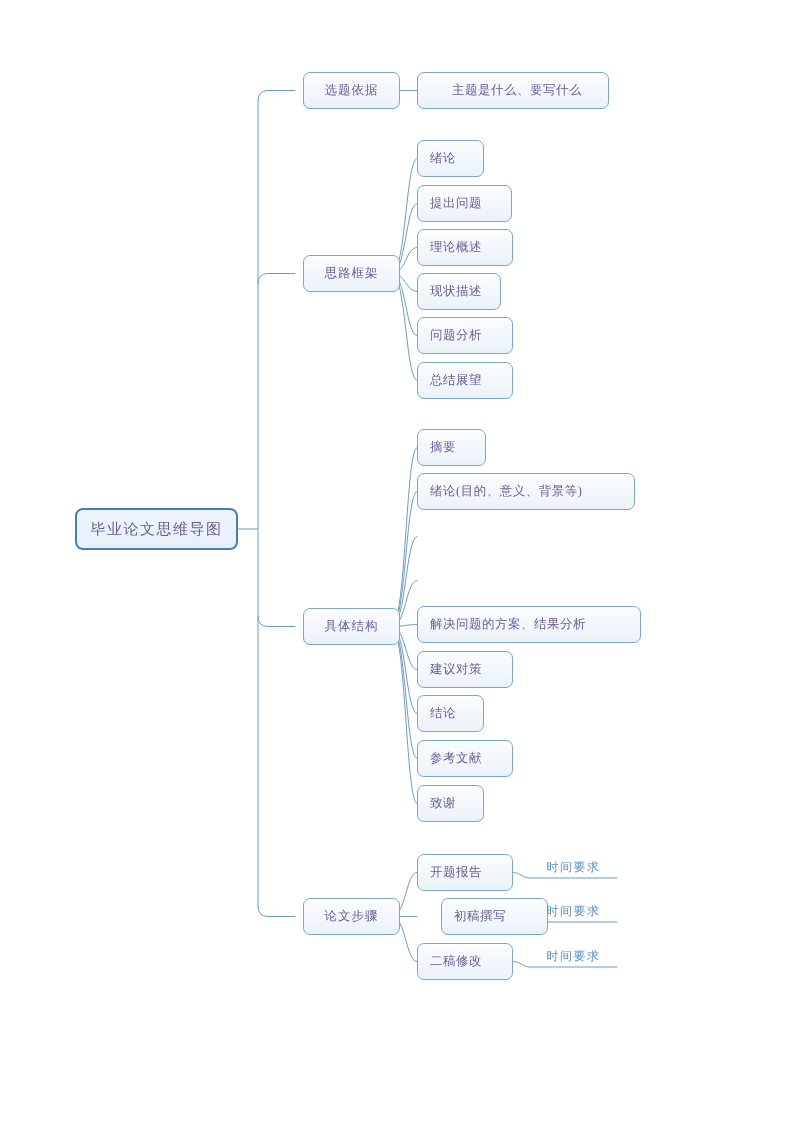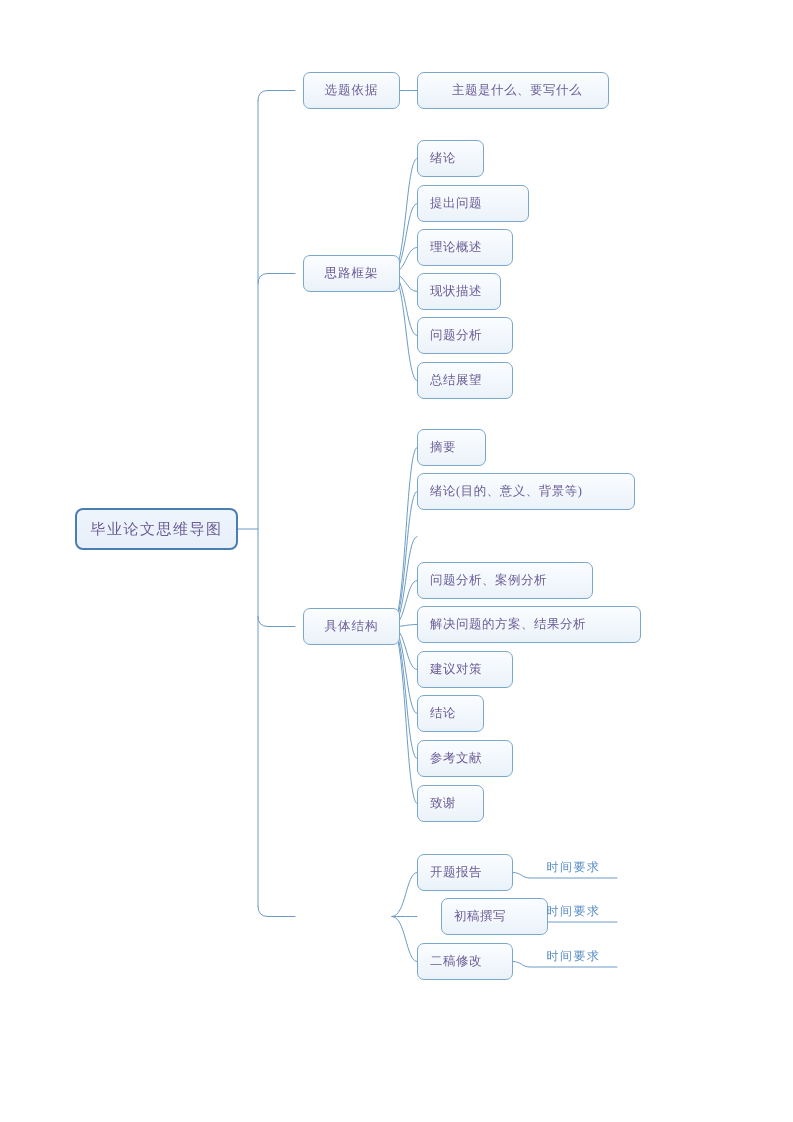--- a/index.html
+++ b/index.html
@@ -103,33 +103,33 @@
       <path d="M 392 916.5 C 406 916.5, 405.75 916.5, 417 916.5" fill="none" stroke="#6C9CC6" stroke-width="1" stroke-linecap="round"></path>
       <path d="M 513 916.5 C 521 916.5, 522 922, 530 922 H 617" fill="none" stroke="#6C9CC6" stroke-width="1" stroke-linecap="round"></path>
       <path d="M 392 916.5 C 406 916.5, 405.75 961.5, 417 961.5" fill="none" stroke="#6C9CC6" stroke-width="1" stroke-linecap="round"></path>
       <path d="M 513 961.5 C 521 961.5, 522 967, 530 967 H 617" fill="none" stroke="#6C9CC6" stroke-width="1" stroke-linecap="round"></path>
     </svg>
 <div class="node root" style="left: 75px; top: 508px; width: 163px; height: 42px;">毕业论文思维导图</div>
     <div class="node lvl1" style="left: 295px; top: 72px; width: 97px; height: 37px;">选题依据</div>
     <div class="node lvl2" style="left: 417px; top: 72px; width: 192px; height: 37px; justify-content: center; padding-left: 8px;">主题是什么、要写什么</div>
     <div class="node lvl1" style="left: 295px; top: 255px; width: 97px; height: 37px;">思路框架</div>
     <div class="node lvl2" style="left: 417px; top: 140px; width: 67px; height: 37px;">绪论</div>
-    <div class="node lvl2" style="left: 417px; top: 185px; width: 112px; height: 37px;">提出问题</div>
+    <div class="node lvl2" style="left: 417px; top: 185px; width: 95px; height: 37px;">提出问题</div>
     <div class="node lvl2" style="left: 417px; top: 229px; width: 96px; height: 37px;">理论概述</div>
     <div class="node lvl2" style="left: 417px; top: 273px; width: 84px; height: 37px;">现状描述</div>
     <div class="node lvl2" style="left: 417px; top: 317px; width: 96px; height: 37px;">问题分析</div>
     <div class="node lvl2" style="left: 417px; top: 362px; width: 96px; height: 37px;">总结展望</div>
     <div class="node lvl1" style="left: 295px; top: 608px; width: 97px; height: 37px;">具体结构</div>
     <div class="node lvl2" style="left: 417px; top: 429px; width: 69px; height: 37px;">摘要</div>
     <div class="node lvl2" style="left: 417px; top: 473px; width: 218px; height: 37px;">绪论(目的、意义、背景等)</div>
-    <div class="node lvl2" style="left: 417px; top: 562px; width: 176px; height: 37px;">问题分析、案例分析</div>
     <div class="node lvl2" style="left: 417px; top: 606px; width: 224px; height: 37px;">解决问题的方案、结果分析</div>
     <div class="node lvl2" style="left: 417px; top: 651px; width: 96px; height: 37px;">建议对策</div>
     <div class="node lvl2" style="left: 417px; top: 695px; width: 67px; height: 37px;">结论</div>
     <div class="node lvl2" style="left: 417px; top: 740px; width: 96px; height: 37px;">参考文献</div>
     <div class="node lvl2" style="left: 417px; top: 785px; width: 67px; height: 37px;">致谢</div>
+    <div class="node lvl1" style="left: 295px; top: 898px; width: 97px; height: 37px;">论文步骤</div>
     <div class="node lvl2" style="left: 417px; top: 854px; width: 96px; height: 37px;">开题报告</div>
     <div class="leaf-label" style="left: 530px; top: 856px; width: 87px; height: 22px;">时间要求</div>
     <div class="node lvl2" style="left: 417px; top: 898px; width: 107px; height: 37px; margin-left: 24px;">初稿撰写</div>
     <div class="leaf-label" style="left: 530px; top: 900px; width: 87px; height: 22px;">时间要求</div>
     <div class="node lvl2" style="left: 417px; top: 943px; width: 96px; height: 37px;">二稿修改</div>
     <div class="leaf-label" style="left: 530px; top: 945px; width: 87px; height: 22px;">时间要求</div>
   </div>
 
 </body></html>

